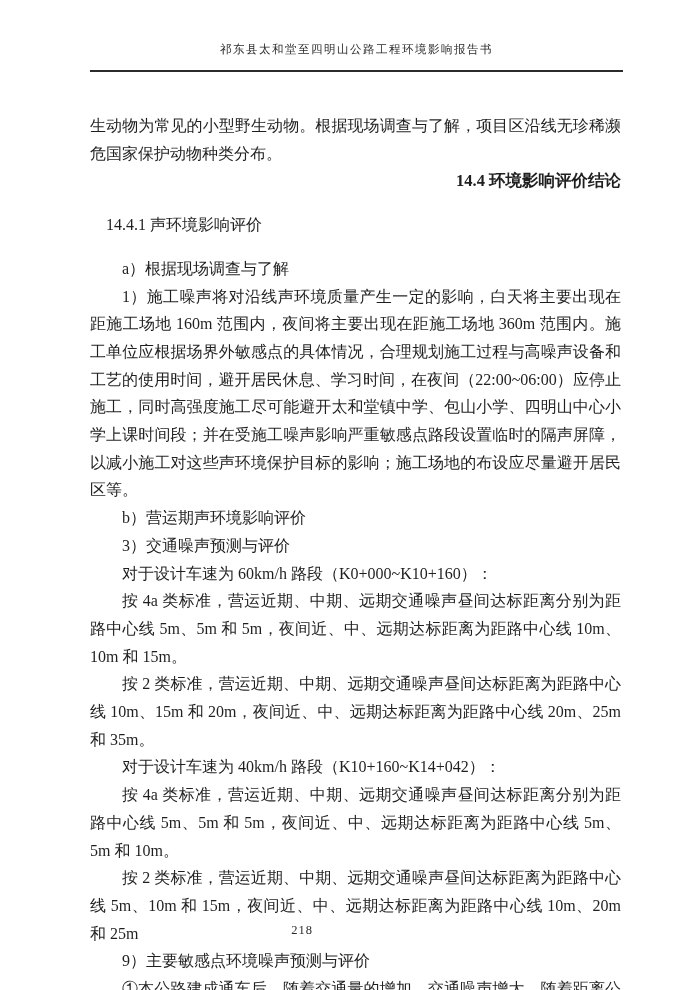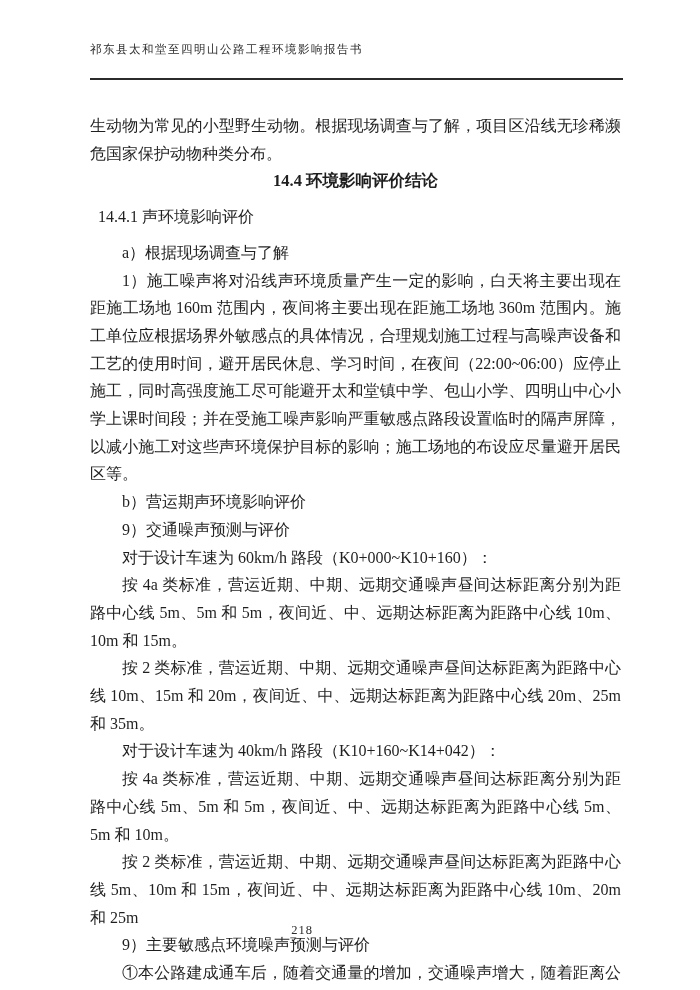--- a/index.html
+++ b/index.html
@@ -14,23 +14,23 @@
     background: #ffffff;
     font-family: "Liberation Serif", "DejaVu Serif", serif;
     color: #1f1f1f;
     overflow: hidden;
   }
   .header {
     position: absolute;
     left: 90px;
     top: 42px;
     width: 533px;
-    text-align: left;
+    text-align: center;
     border-bottom: 2px solid #2b2b2b;
-    padding-bottom: 21px;
+    padding-bottom: 13px;
   }
   .header-title {
     font-size: 11.5px;
     letter-spacing: 1.5px;
     color: #2b2b2b;
     white-space: nowrap;
   }
   .content {
     position: absolute;
     left: 90px;
@@ -45,26 +45,26 @@
     text-indent: 2em;
   }
   .para.flush {
     text-indent: 0;
     margin-top: 28px;
   }
   .heading {
     margin: 0;
     font-size: 16.5px;
     font-weight: bold;
-    text-align: center;
+    text-align: right;
     text-indent: 0;
     line-height: 27.7px;
   }
   .subheading {
-    margin: 8px;
+    margin: 16px;
     font-size: 16px;
     font-weight: normal;
     text-align: left;
     text-indent: 0;
     line-height: 27.7px;
   }
   .footer {
     position: absolute;
     left: 0;
     top: 920px;
@@ -86,21 +86,21 @@
     <div class="header-title">祁东县太和堂至四明山公路工程环境影响报告书</div>
   </div>
 
   <div class="content">
     <p class="para flush">生动物为常见的小型野生动物。根据现场调查与了解，项目区沿线无珍稀濒危国家保护动物种类分布。</p>
     <h2 class="heading">14.4 环境影响评价结论</h2>
     <h3 class="subheading">14.4.1 声环境影响评价</h3>
     <p class="para">a）根据现场调查与了解</p>
     <p class="para">1）施工噪声将对沿线声环境质量产生一定的影响，白天将主要出现在距施工场地 160m 范围内，夜间将主要出现在距施工场地 360m 范围内。施工单位应根据场界外敏感点的具体情况，合理规划施工过程与高噪声设备和工艺的使用时间，避开居民休息、学习时间，在夜间（22:00~06:00）应停止施工，同时高强度施工尽可能避开太和堂镇中学、包山小学、四明山中心小学上课时间段；并在受施工噪声影响严重敏感点路段设置临时的隔声屏障，以减小施工对这些声环境保护目标的影响；施工场地的布设应尽量避开居民区等。</p>
     <p class="para">b）营运期声环境影响评价</p>
-    <p class="para">9）交通噪声预测与评价</p>
+    <p class="para">3）交通噪声预测与评价</p>
     <p class="para">对于设计车速为 60km/h 路段（K0+000~K10+160）：</p>
     <p class="para">按 4a 类标准，营运近期、中期、远期交通噪声昼间达标距离分别为距路中心线 5m、5m 和 5m，夜间近、中、远期达标距离为距路中心线 10m、10m 和 15m。</p>
     <p class="para">按 2 类标准，营运近期、中期、远期交通噪声昼间达标距离为距路中心线 10m、15m 和 20m，夜间近、中、远期达标距离为距路中心线 20m、25m 和 35m。</p>
     <p class="para">对于设计车速为 40km/h 路段（K10+160~K14+042）：</p>
     <p class="para">按 4a 类标准，营运近期、中期、远期交通噪声昼间达标距离分别为距路中心线 5m、5m 和 5m，夜间近、中、远期达标距离为距路中心线 5m、5m 和 10m。</p>
     <p class="para">按 2 类标准，营运近期、中期、远期交通噪声昼间达标距离为距路中心线 5m、10m 和 15m，夜间近、中、远期达标距离为距路中心线 10m、20m 和 25m</p>
     <p class="para">9）主要敏感点环境噪声预测与评价</p>
     <p class="para">①本公路建成通车后，随着交通量的增加，交通噪声增大，随着距离公路中心线距离的增远，交通噪声逐渐减小，对环境的影响减小。</p>
     <p class="para">②营运期叠加背景值后，由于项目交通量较小，车速较缓，周边敏感点距离项目相对较远，所有沿线敏感点近、中、远期噪声预测值均能够达到相应标准。</p>
   </div>

